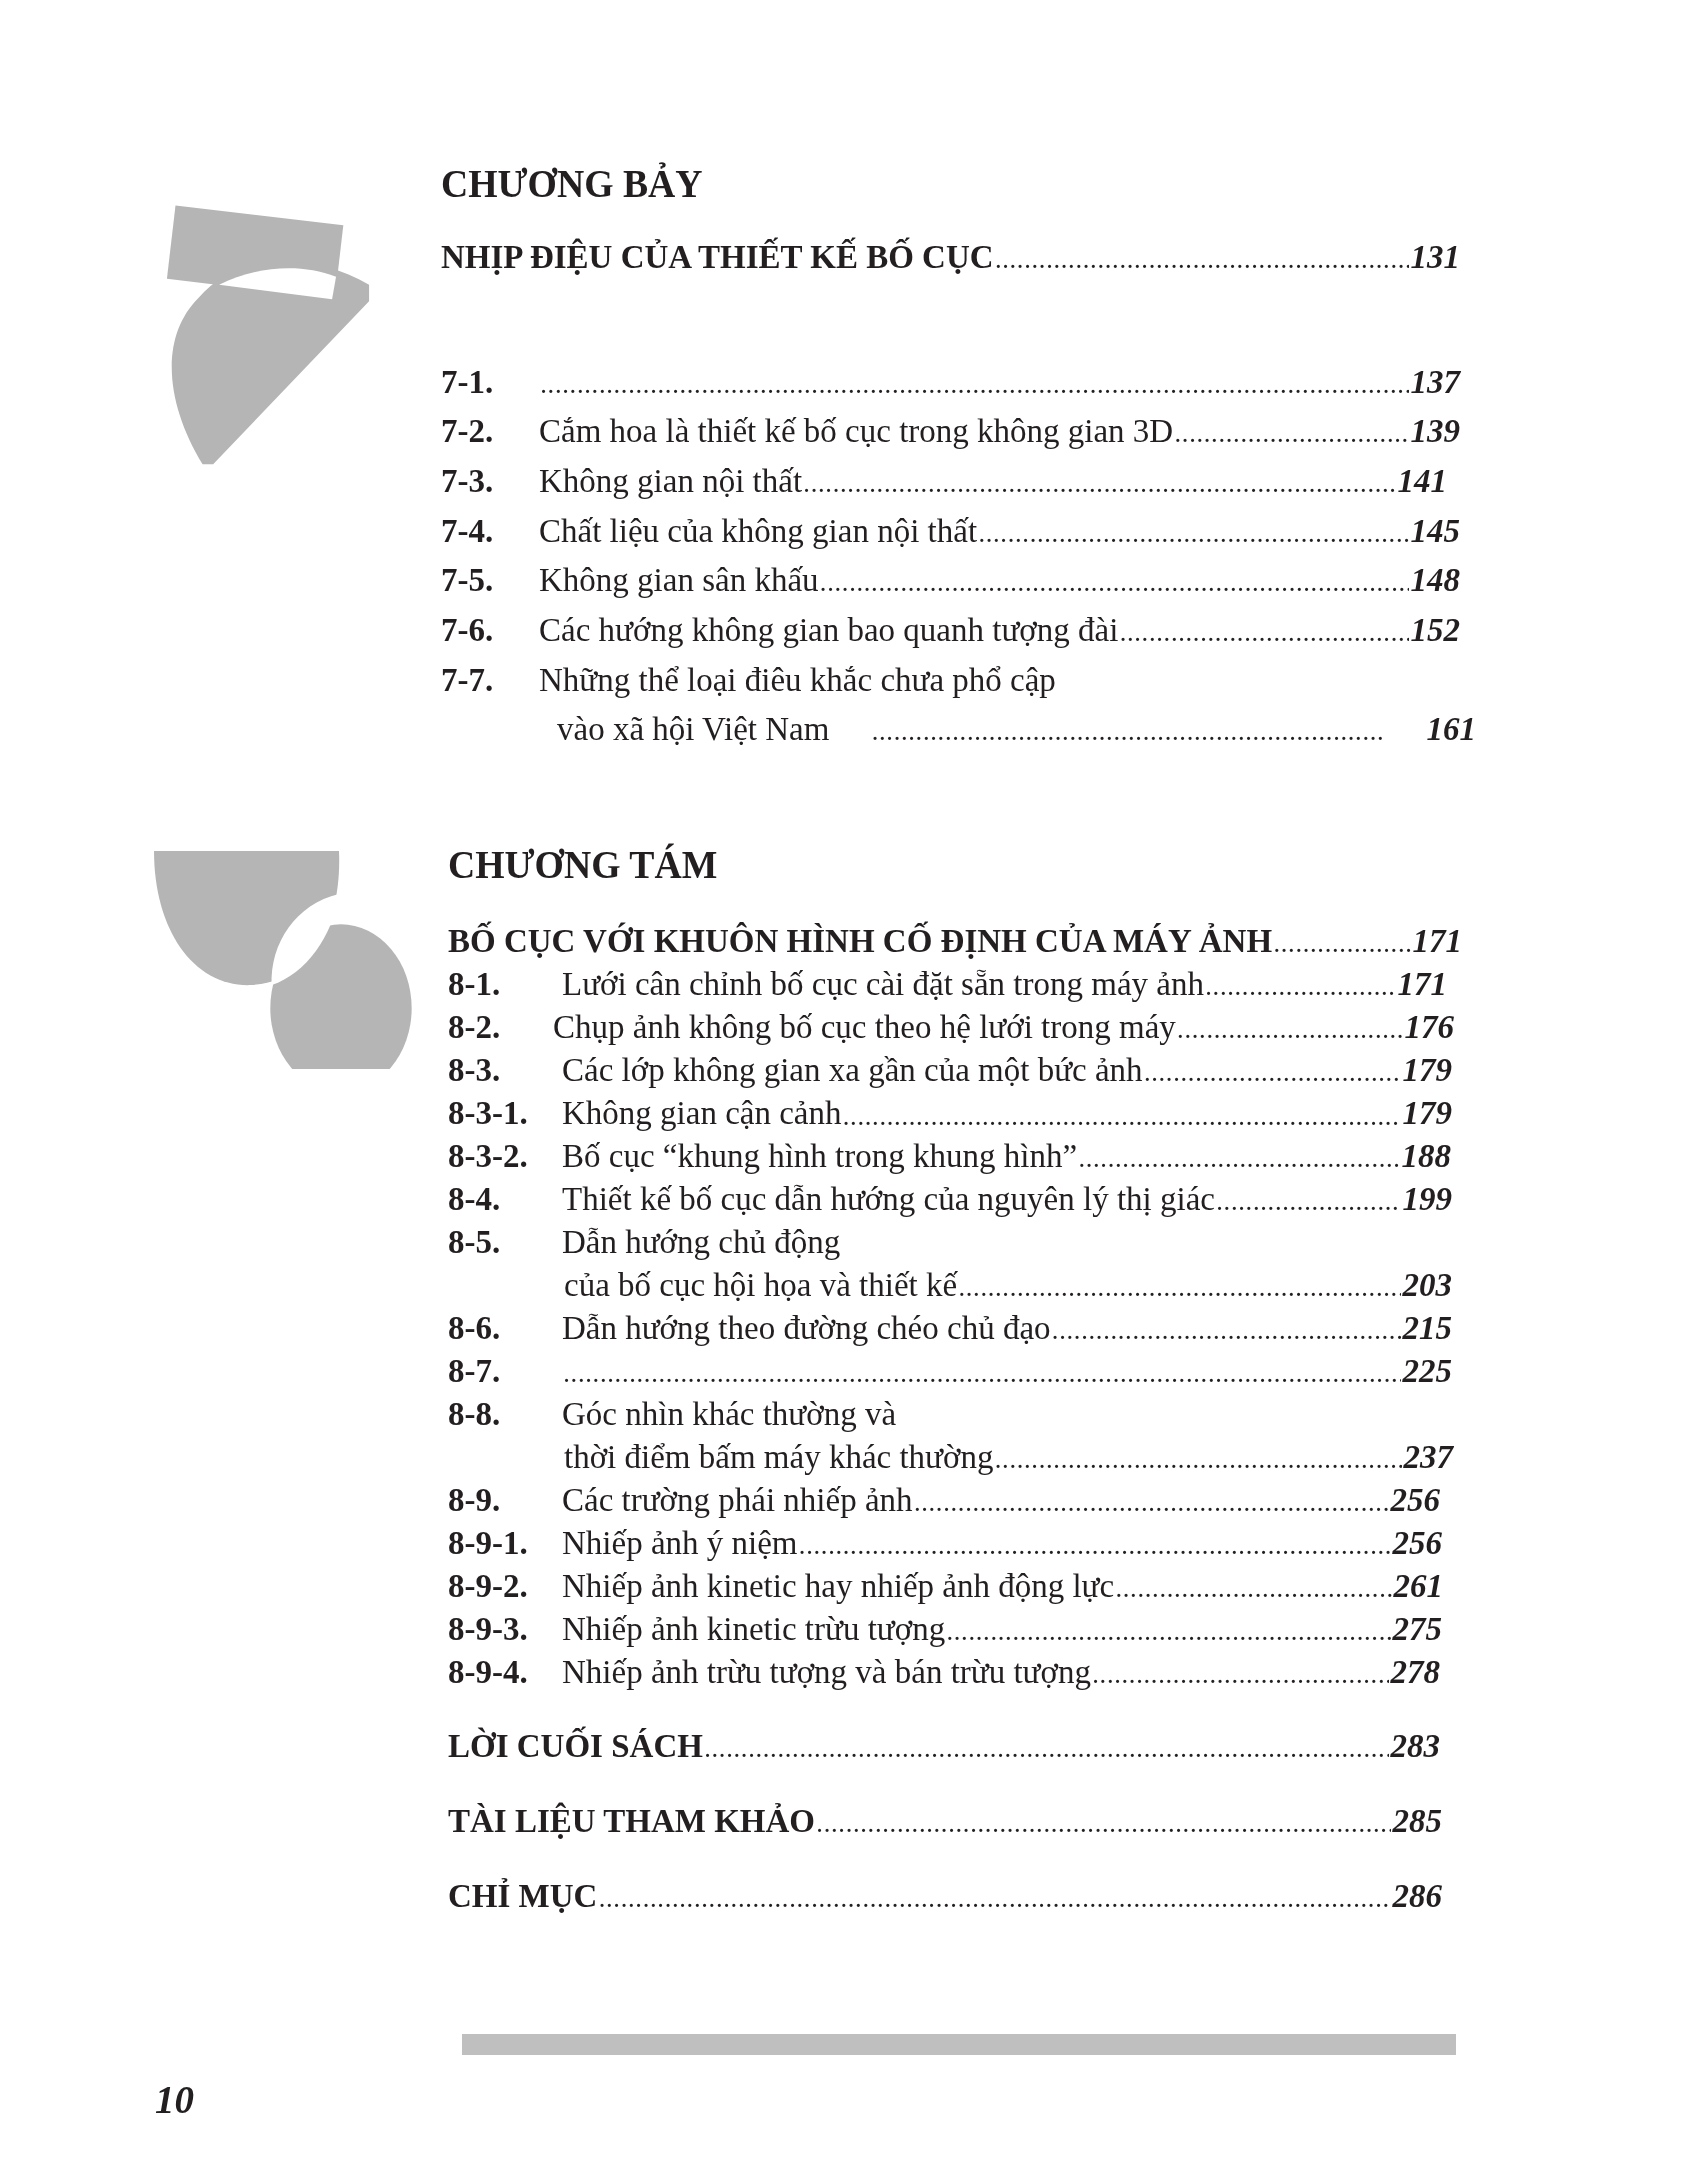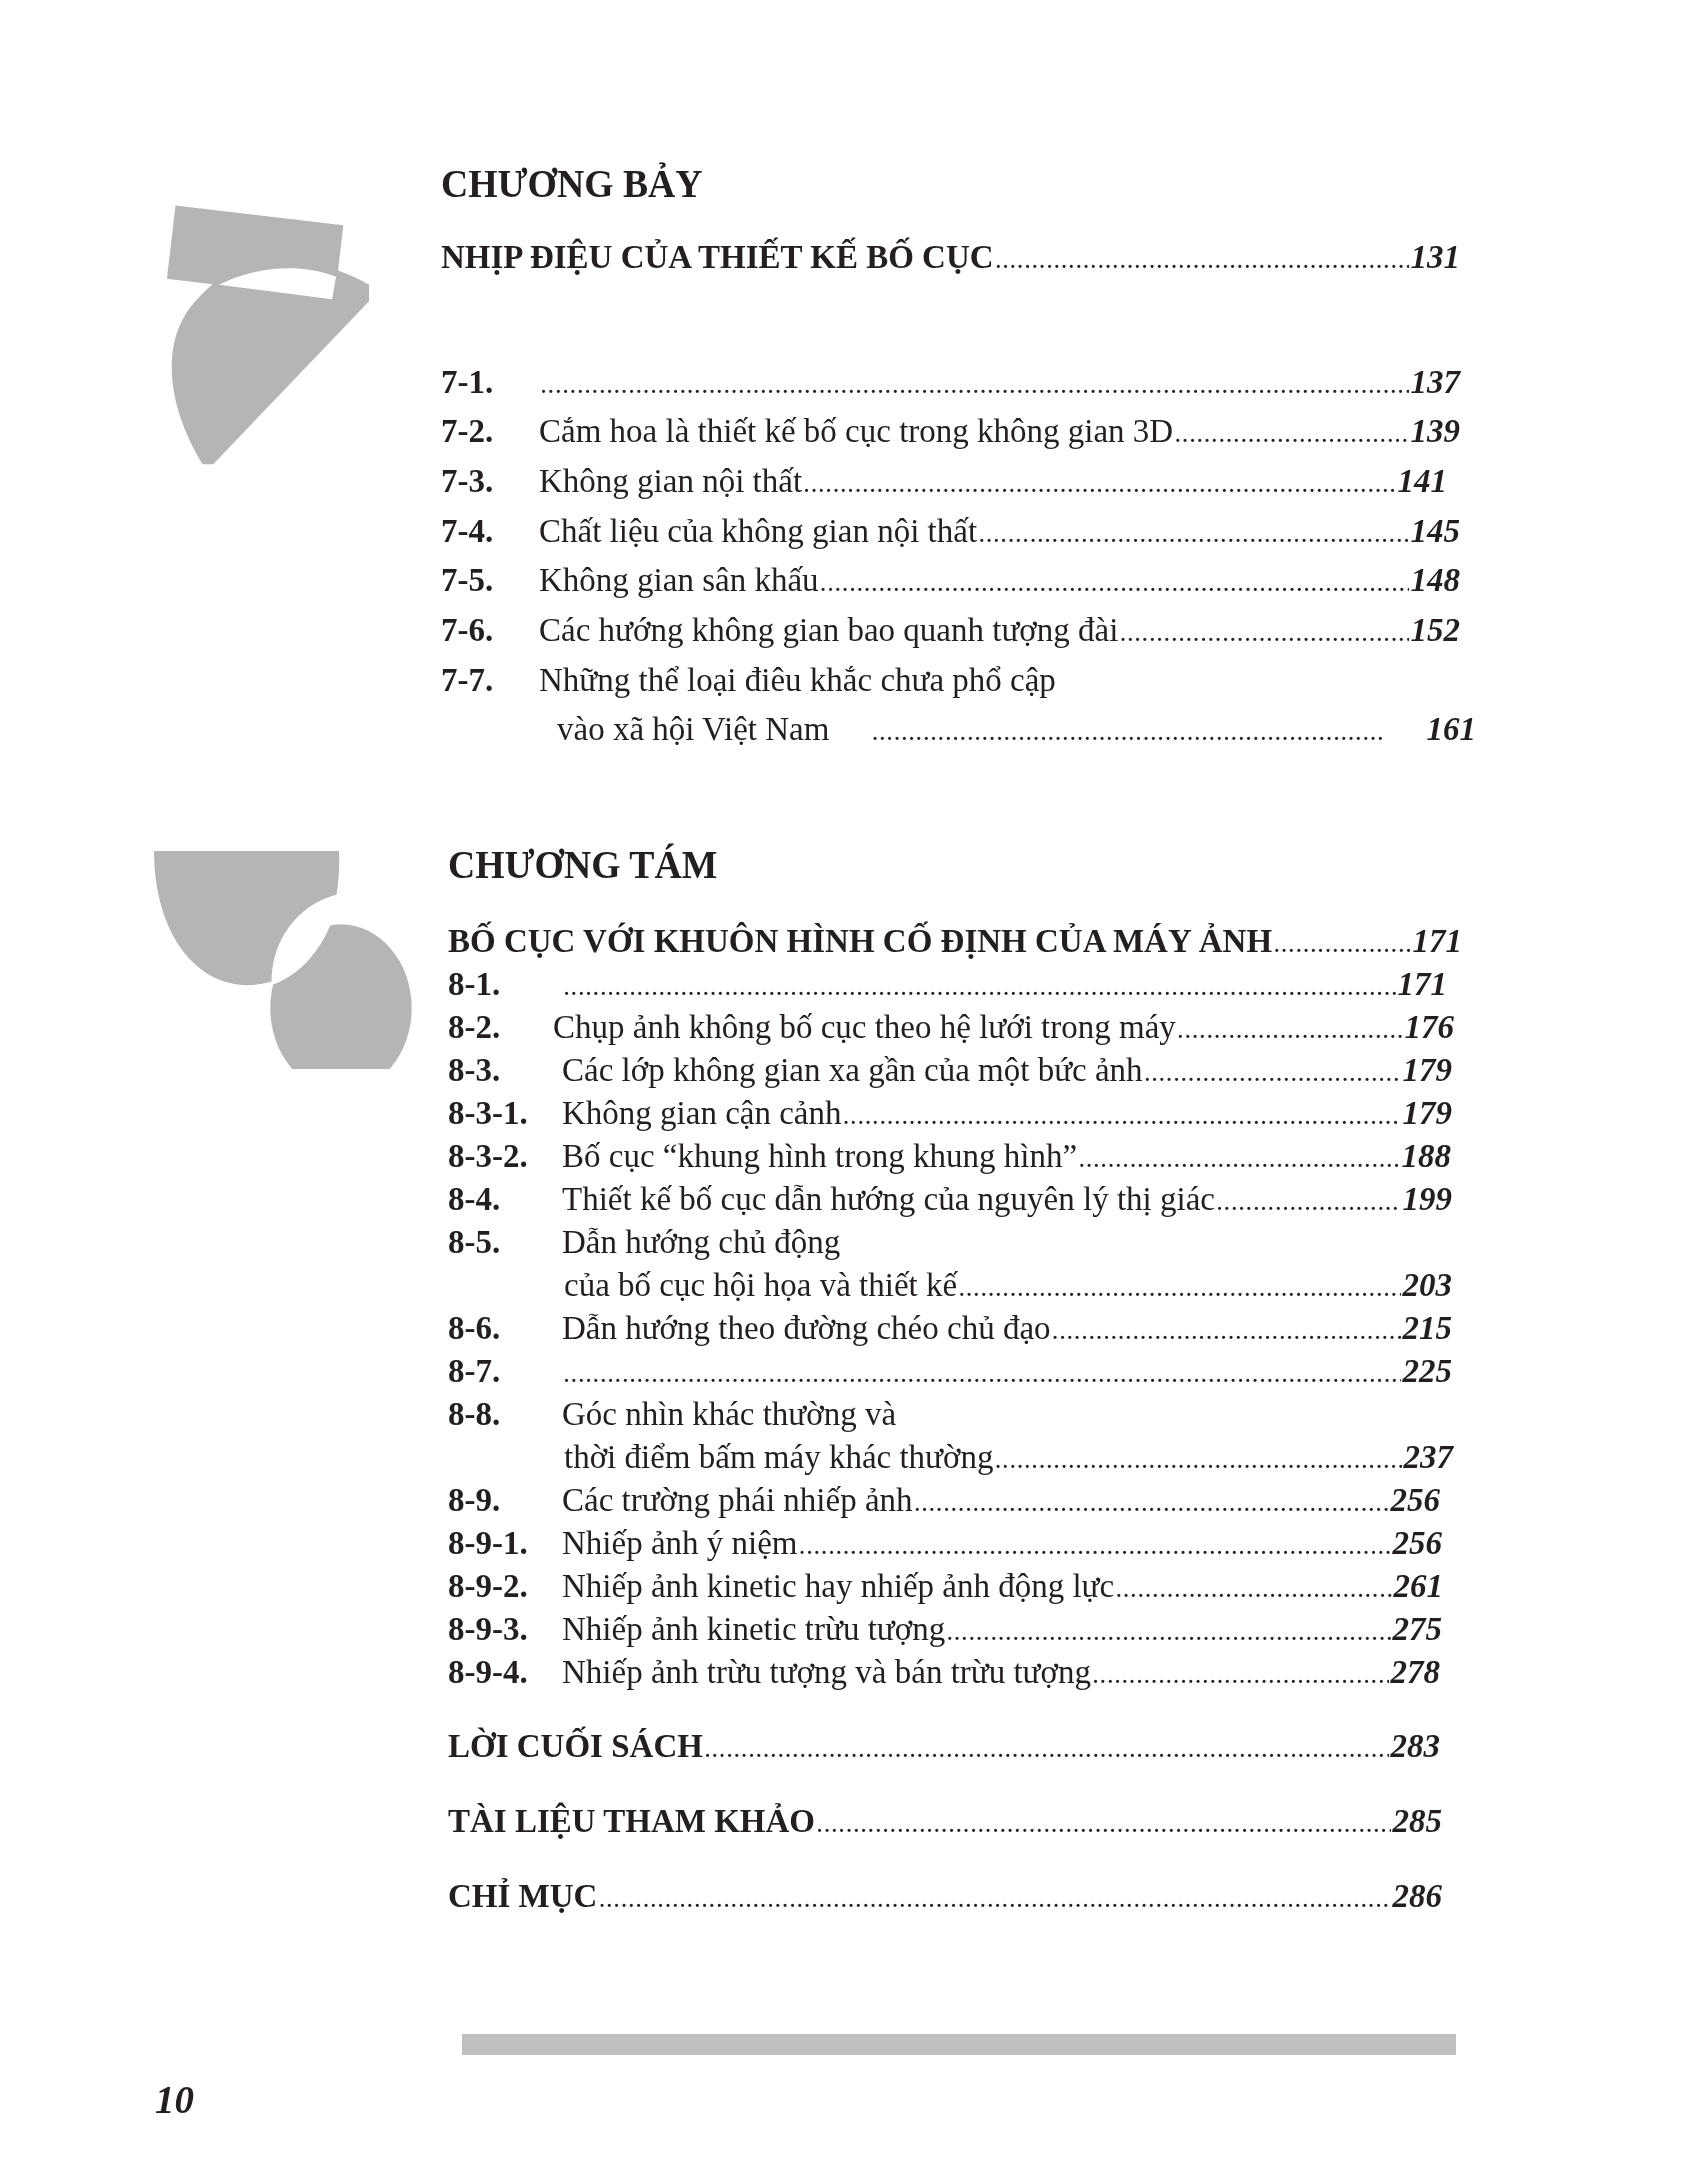--- a/index.html
+++ b/index.html
@@ -112,36 +112,37 @@
 
 <div class="row big" style="left:448px; top:923px; width:1014px;">
   <span class="txt">BỐ CỤC VỚI KHUÔN HÌNH CỐ ĐỊNH CỦA MÁY ẢNH</span>
   <span class="dots"></span>
   <span class="pg">171</span>
 </div>
 
 <div>
   <div class="row" style="left:448px; top:966px; width:999px;">
     <span class="num" style="width:114px;">8-1.</span>
+    <span class="txt">Lưới cân chỉnh bố cục cài đặt sẵn trong máy ảnh</span>
     <span class="dots"></span>
     <span class="pg">171</span>
   </div>
   <div class="row" style="left:448px; top:1009px; width:1006px;">
     <span class="num" style="width:105px;">8-2.</span>
     <span class="txt">Chụp ảnh không bố cục theo hệ lưới trong máy</span>
     <span class="dots"></span>
     <span class="pg">176</span>
   </div>
   <div class="row" style="left:448px; top:1052px; width:1004px;">
     <span class="num" style="width:114px;">8-3.</span>
     <span class="txt">Các lớp không gian xa gần của một bức ảnh</span>
     <span class="dots"></span>
     <span class="pg">179</span>
   </div>
-  <div class="row" style="left:448px; top:1095px; width:1004px;">
+  <div class="row" style="left:448px; top:1095px; width:1004px;align-items:flex-end;">
     <span class="num" style="width:114px;">8-3-1.</span>
     <span class="txt">Không gian cận cảnh</span>
     <span class="dots"></span>
     <span class="pg">179</span>
   </div>
   <div class="row" style="left:448px; top:1138px; width:1003px;">
     <span class="num" style="width:114px;">8-3-2.</span>
     <span class="txt">Bố cục “khung hình trong khung hình”</span>
     <span class="dots"></span>
     <span class="pg">188</span>

